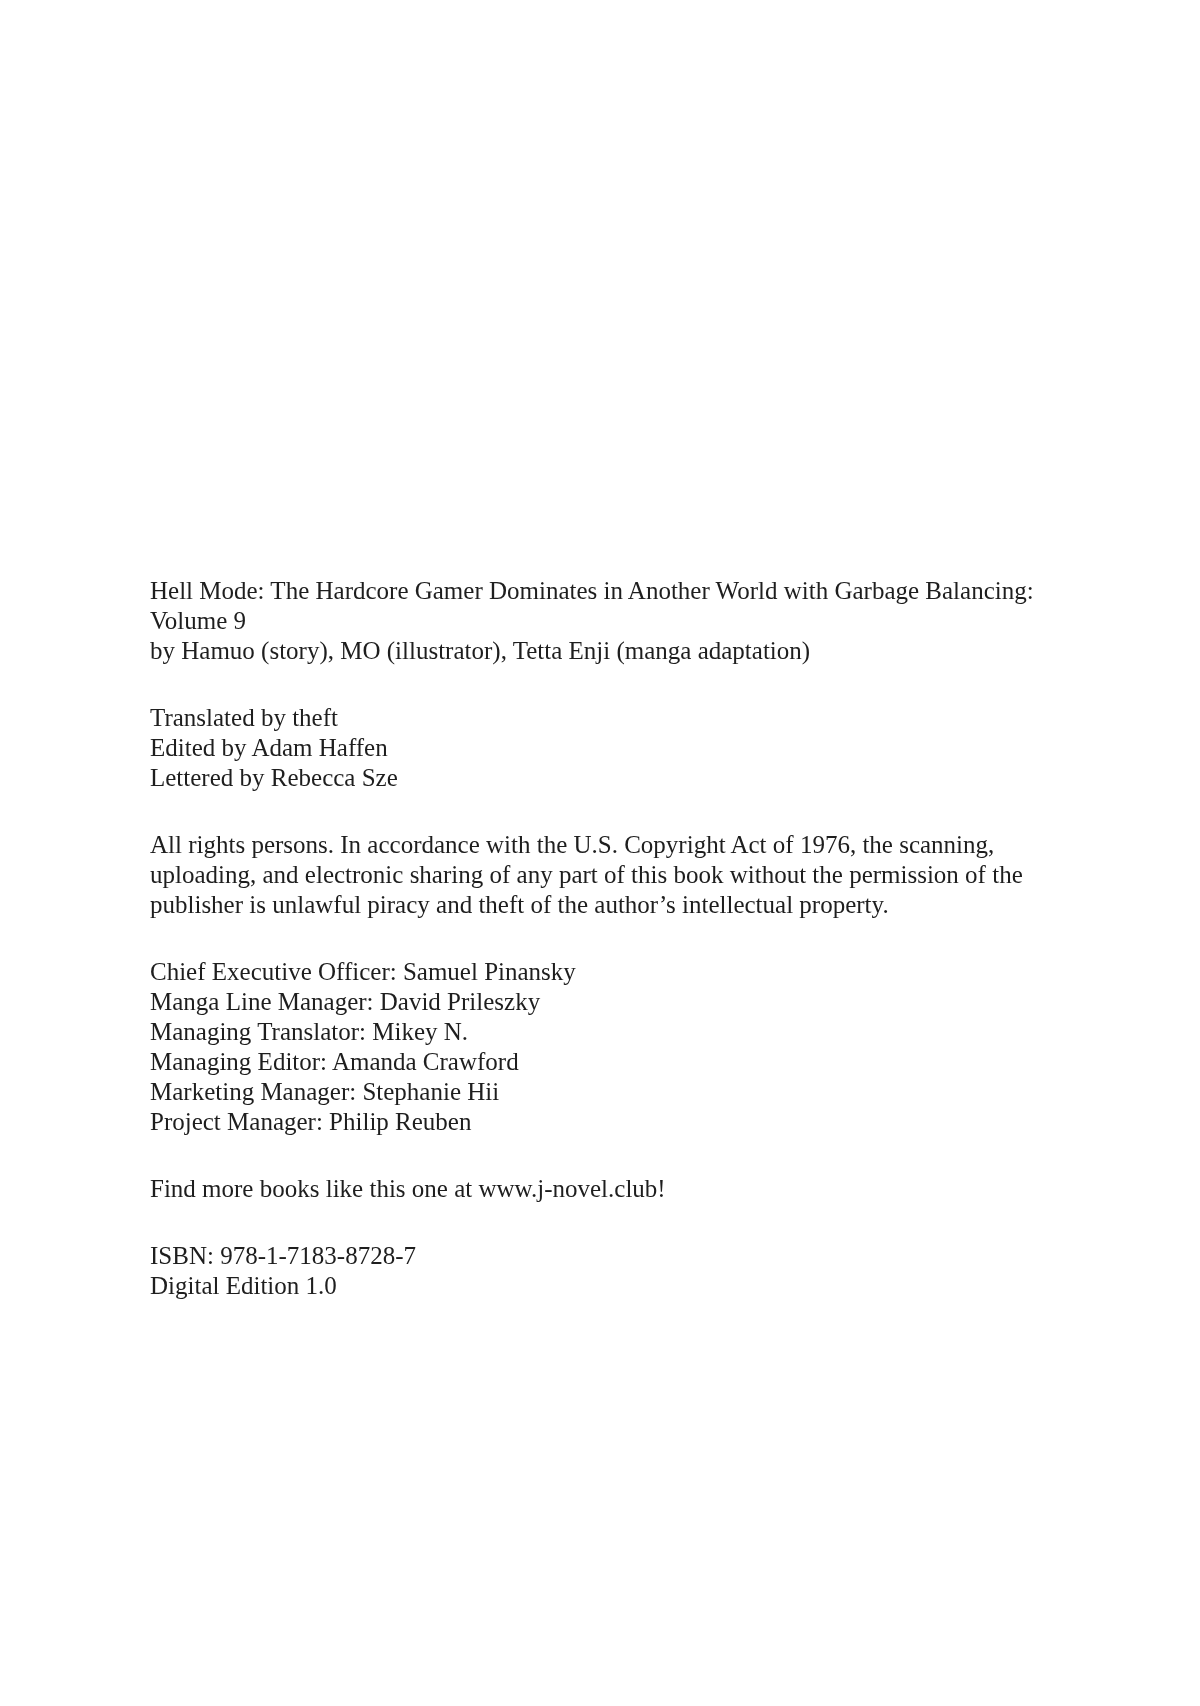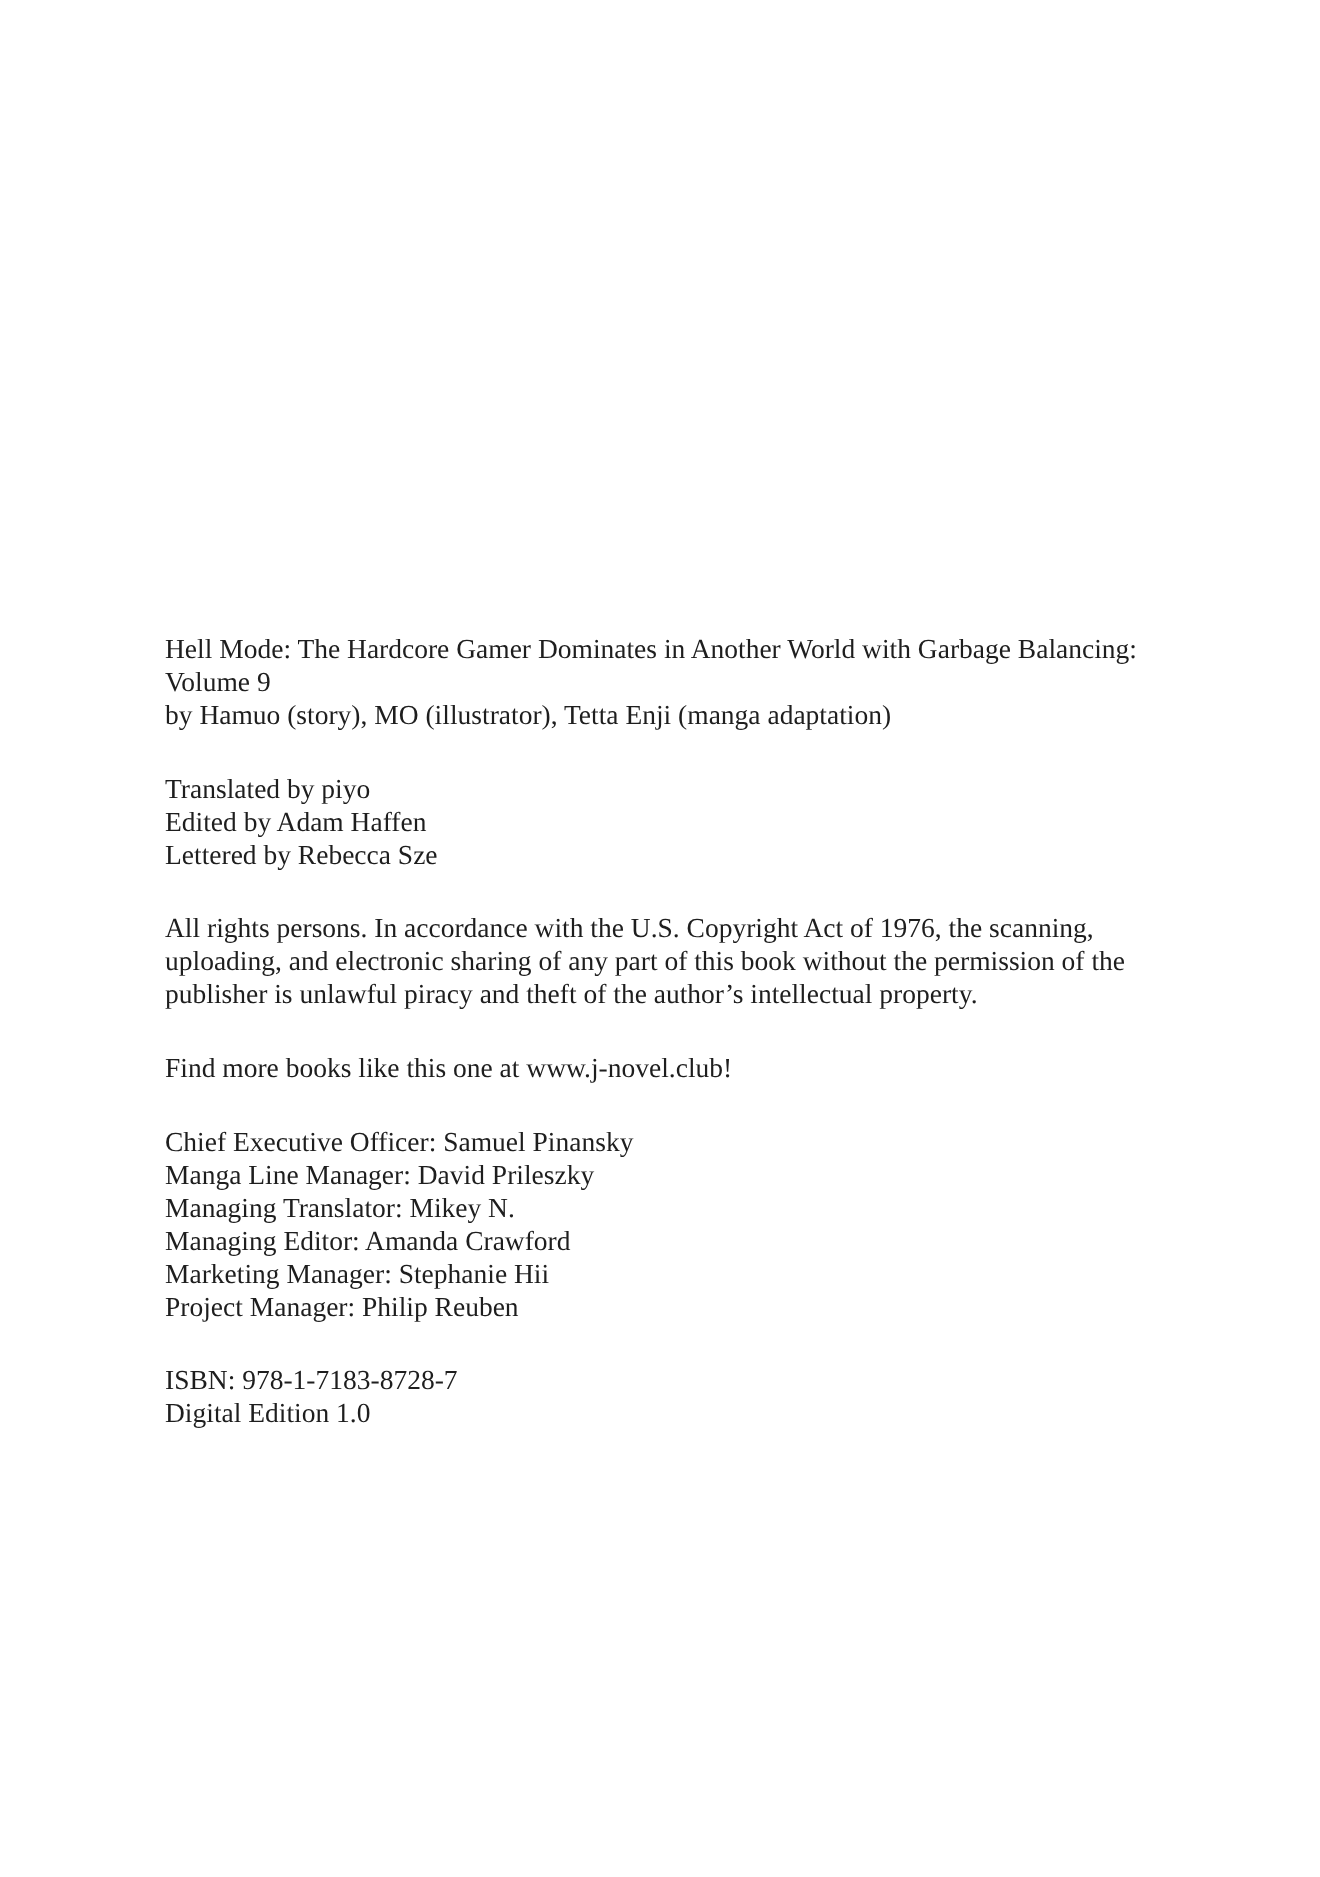--- a/index.html
+++ b/index.html
@@ -39,29 +39,29 @@
   }
 </style>
 </head>
 <body>
 
 <div class="page">
   <section class="colophon">
     <p>Hell Mode: The Hardcore Gamer Dominates in Another World with Garbage Balancing:
 Volume 9
 by Hamuo (story), MO (illustrator), Tetta Enji (manga adaptation)</p>
-    <p>Translated by piyo
+    <p>Translated by theft
 Edited by Adam Haffen
 Lettered by Rebecca Sze</p>
     <p>All rights persons. In accordance with the U.S. Copyright Act of 1976, the scanning,
 uploading, and electronic sharing of any part of this book without the permission of the
 publisher is unlawful piracy and theft of the author’s intellectual property.</p>
-    <p>Find more books like this one at www.j-novel.club!</p>
     <p>Chief Executive Officer: Samuel Pinansky
 Manga Line Manager: David Prileszky
 Managing Translator: Mikey N.
 Managing Editor: Amanda Crawford
 Marketing Manager: Stephanie Hii
 Project Manager: Philip Reuben</p>
+    <p>Find more books like this one at www.j-novel.club!</p>
     <p>ISBN: 978-1-7183-8728-7
 Digital Edition 1.0</p>
   </section>
 </div>
 
 </body></html>

